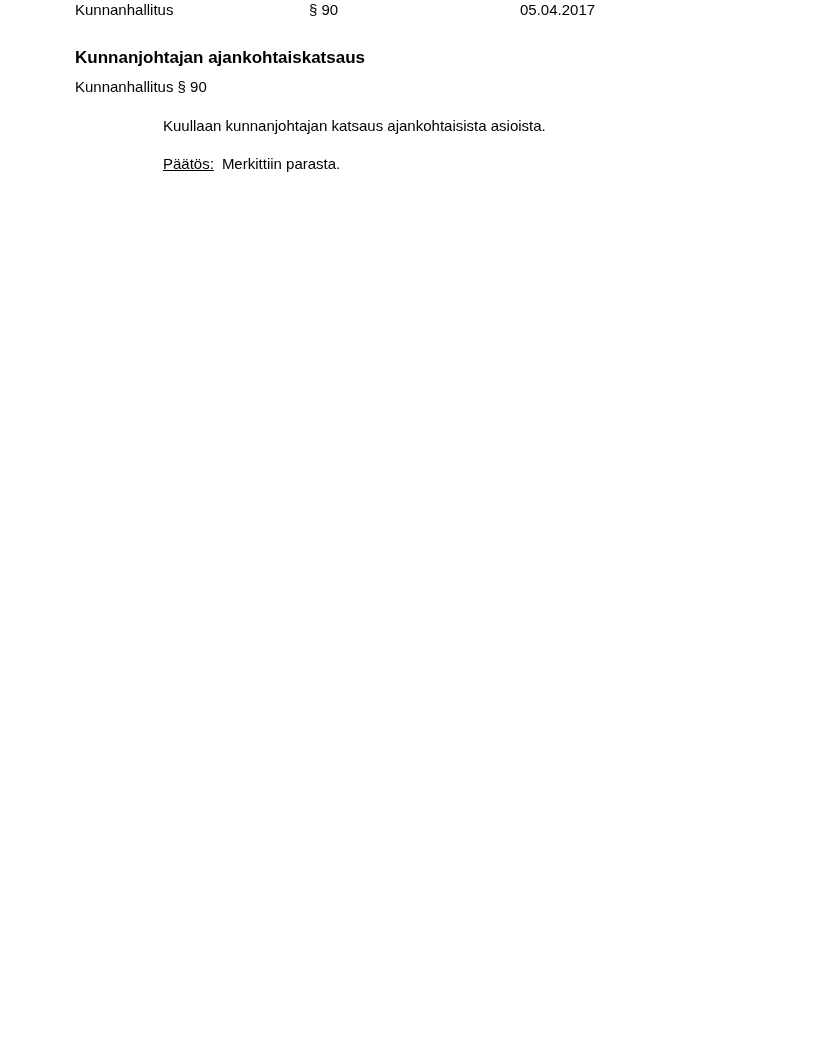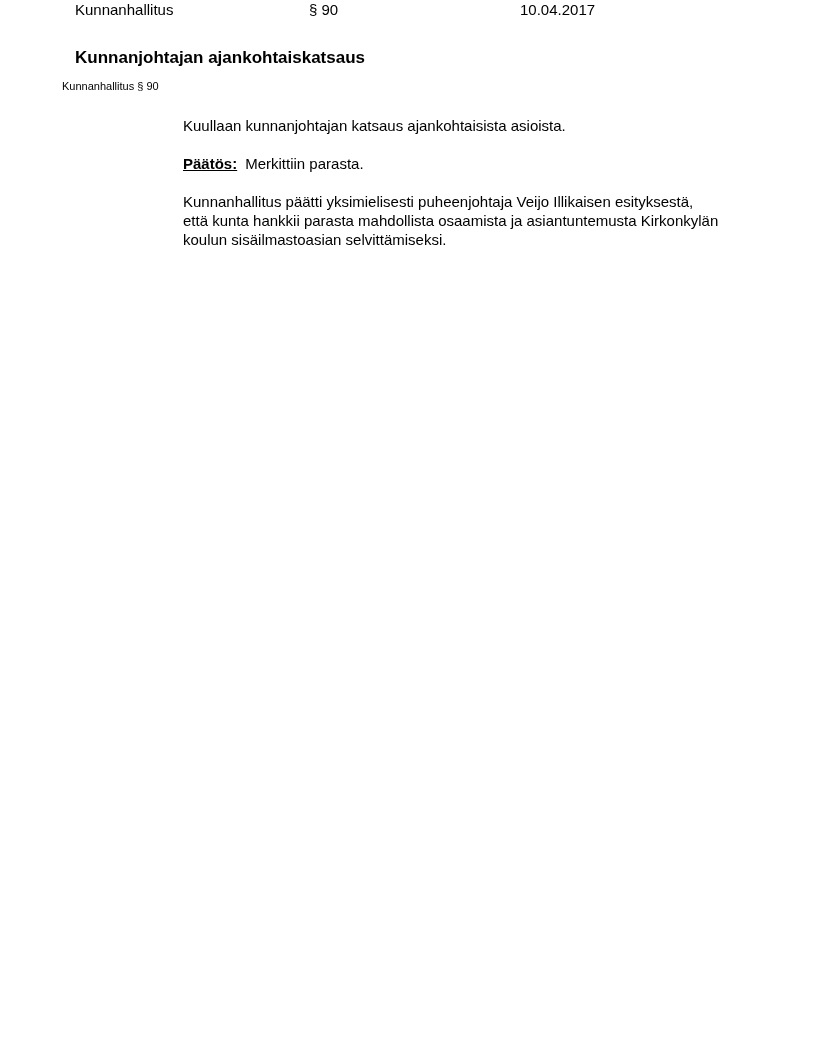--- a/index.html
+++ b/index.html
@@ -32,67 +32,63 @@
     top: 37px;
     left: 75px;
     font-size: 17px;
     font-weight: bold;
     line-height: 20px;
     white-space: nowrap;
   }
   .doc-subtitle {
     position: absolute;
     top: 78px;
-    left: 62px;
-    font-size: 11px;
+    left: 75px;
+    font-size: 15px;
     line-height: 17px;
     white-space: nowrap;
   }
   .body-block {
     position: absolute;
     top: 116px;
     left: 163px;
     width: 600px;
     font-size: 15px;
     line-height: 19px;
-    margin-left: 20px;
   }
   .para {
     margin: 0 0 19px 0;
     white-space: pre-line;
   }
   .decision-label {
-    font-weight: bold;
+    font-weight: normal;
     text-decoration: underline;
     margin-right: 8px;
     text-align: center;
   }
 </style>
 </head>
 <body>
 
 <div class="page">
 
   <div class="hdr-item hdr-committee">Kunnanhallitus</div>
 
   <div class="hdr-item hdr-section">§ 90</div>
 
-  <div class="hdr-item hdr-date">10.04.2017</div>
+  <div class="hdr-item hdr-date">05.04.2017</div>
 
   <h1 class="doc-title">Kunnanjohtajan ajankohtaiskatsaus</h1>
 
   <div class="doc-subtitle">Kunnanhallitus § 90</div>
 
   <div class="body-block">
 
     <p class="para">Kuullaan kunnanjohtajan katsaus ajankohtaisista asioista.</p>
 
     <p class="para"><span class="decision-label">Päätös:</span><span>Merkittiin parasta.</span></p>
 
 
-    <p class="para">Kunnanhallitus päätti yksimielisesti puheenjohtaja Veijo Illikaisen esityksestä,
-että kunta hankkii parasta mahdollista osaamista ja asiantuntemusta Kirkonkylän
-koulun sisäilmastoasian selvittämiseksi.</p>
 
 
   </div>
 
 </div>
 
 </body></html>

